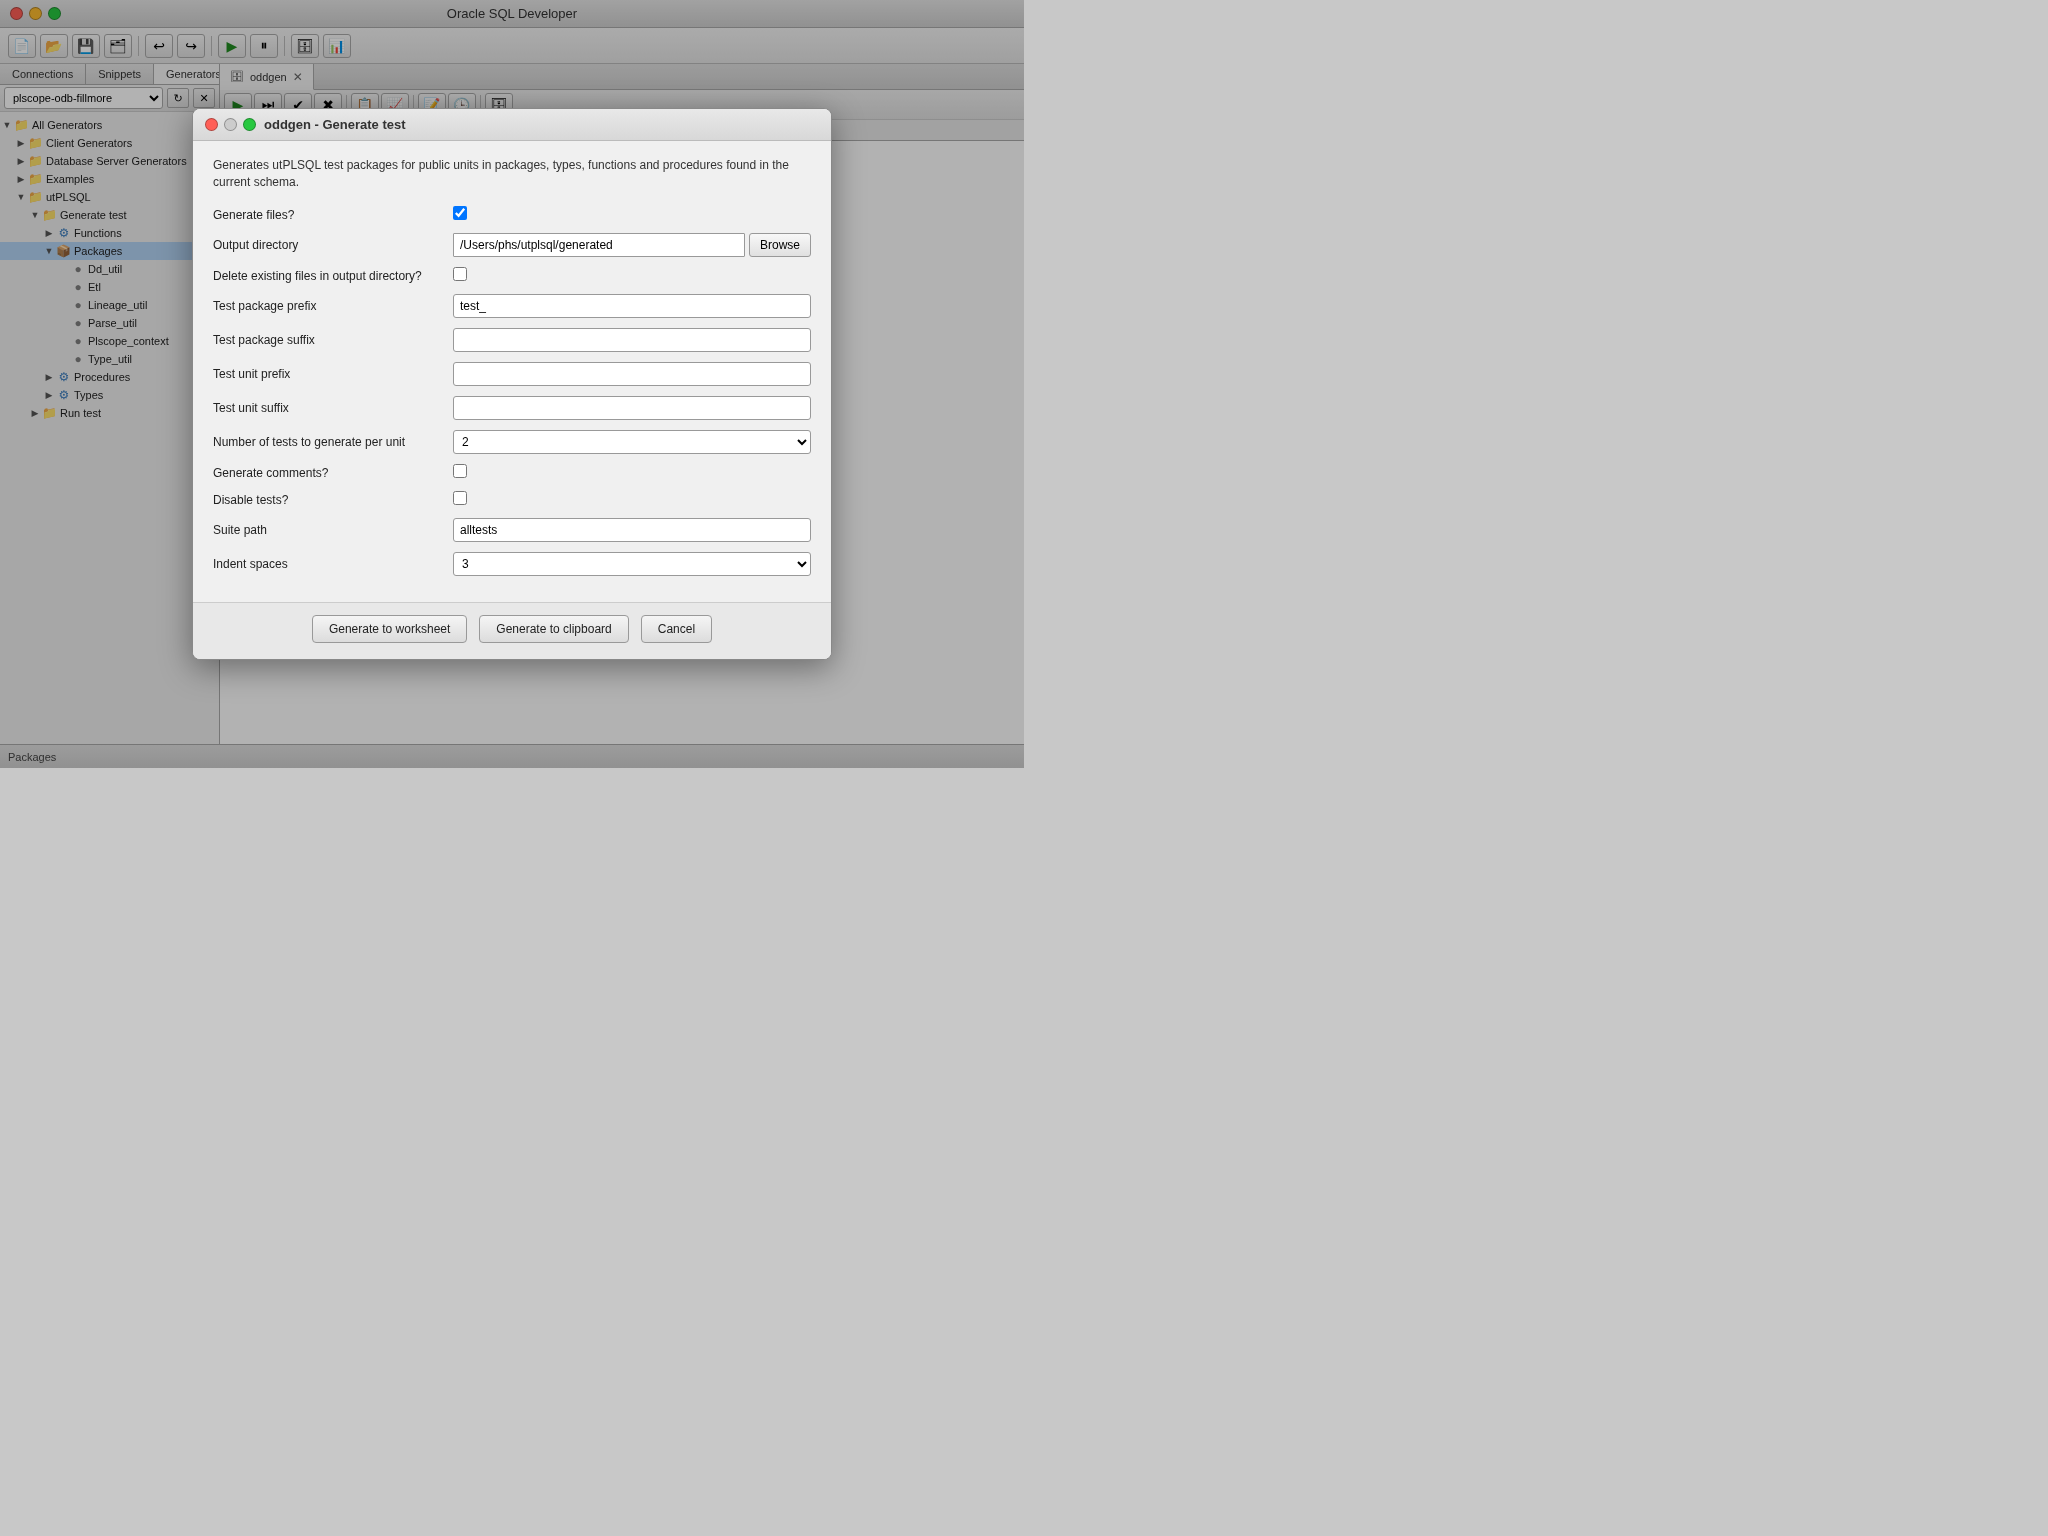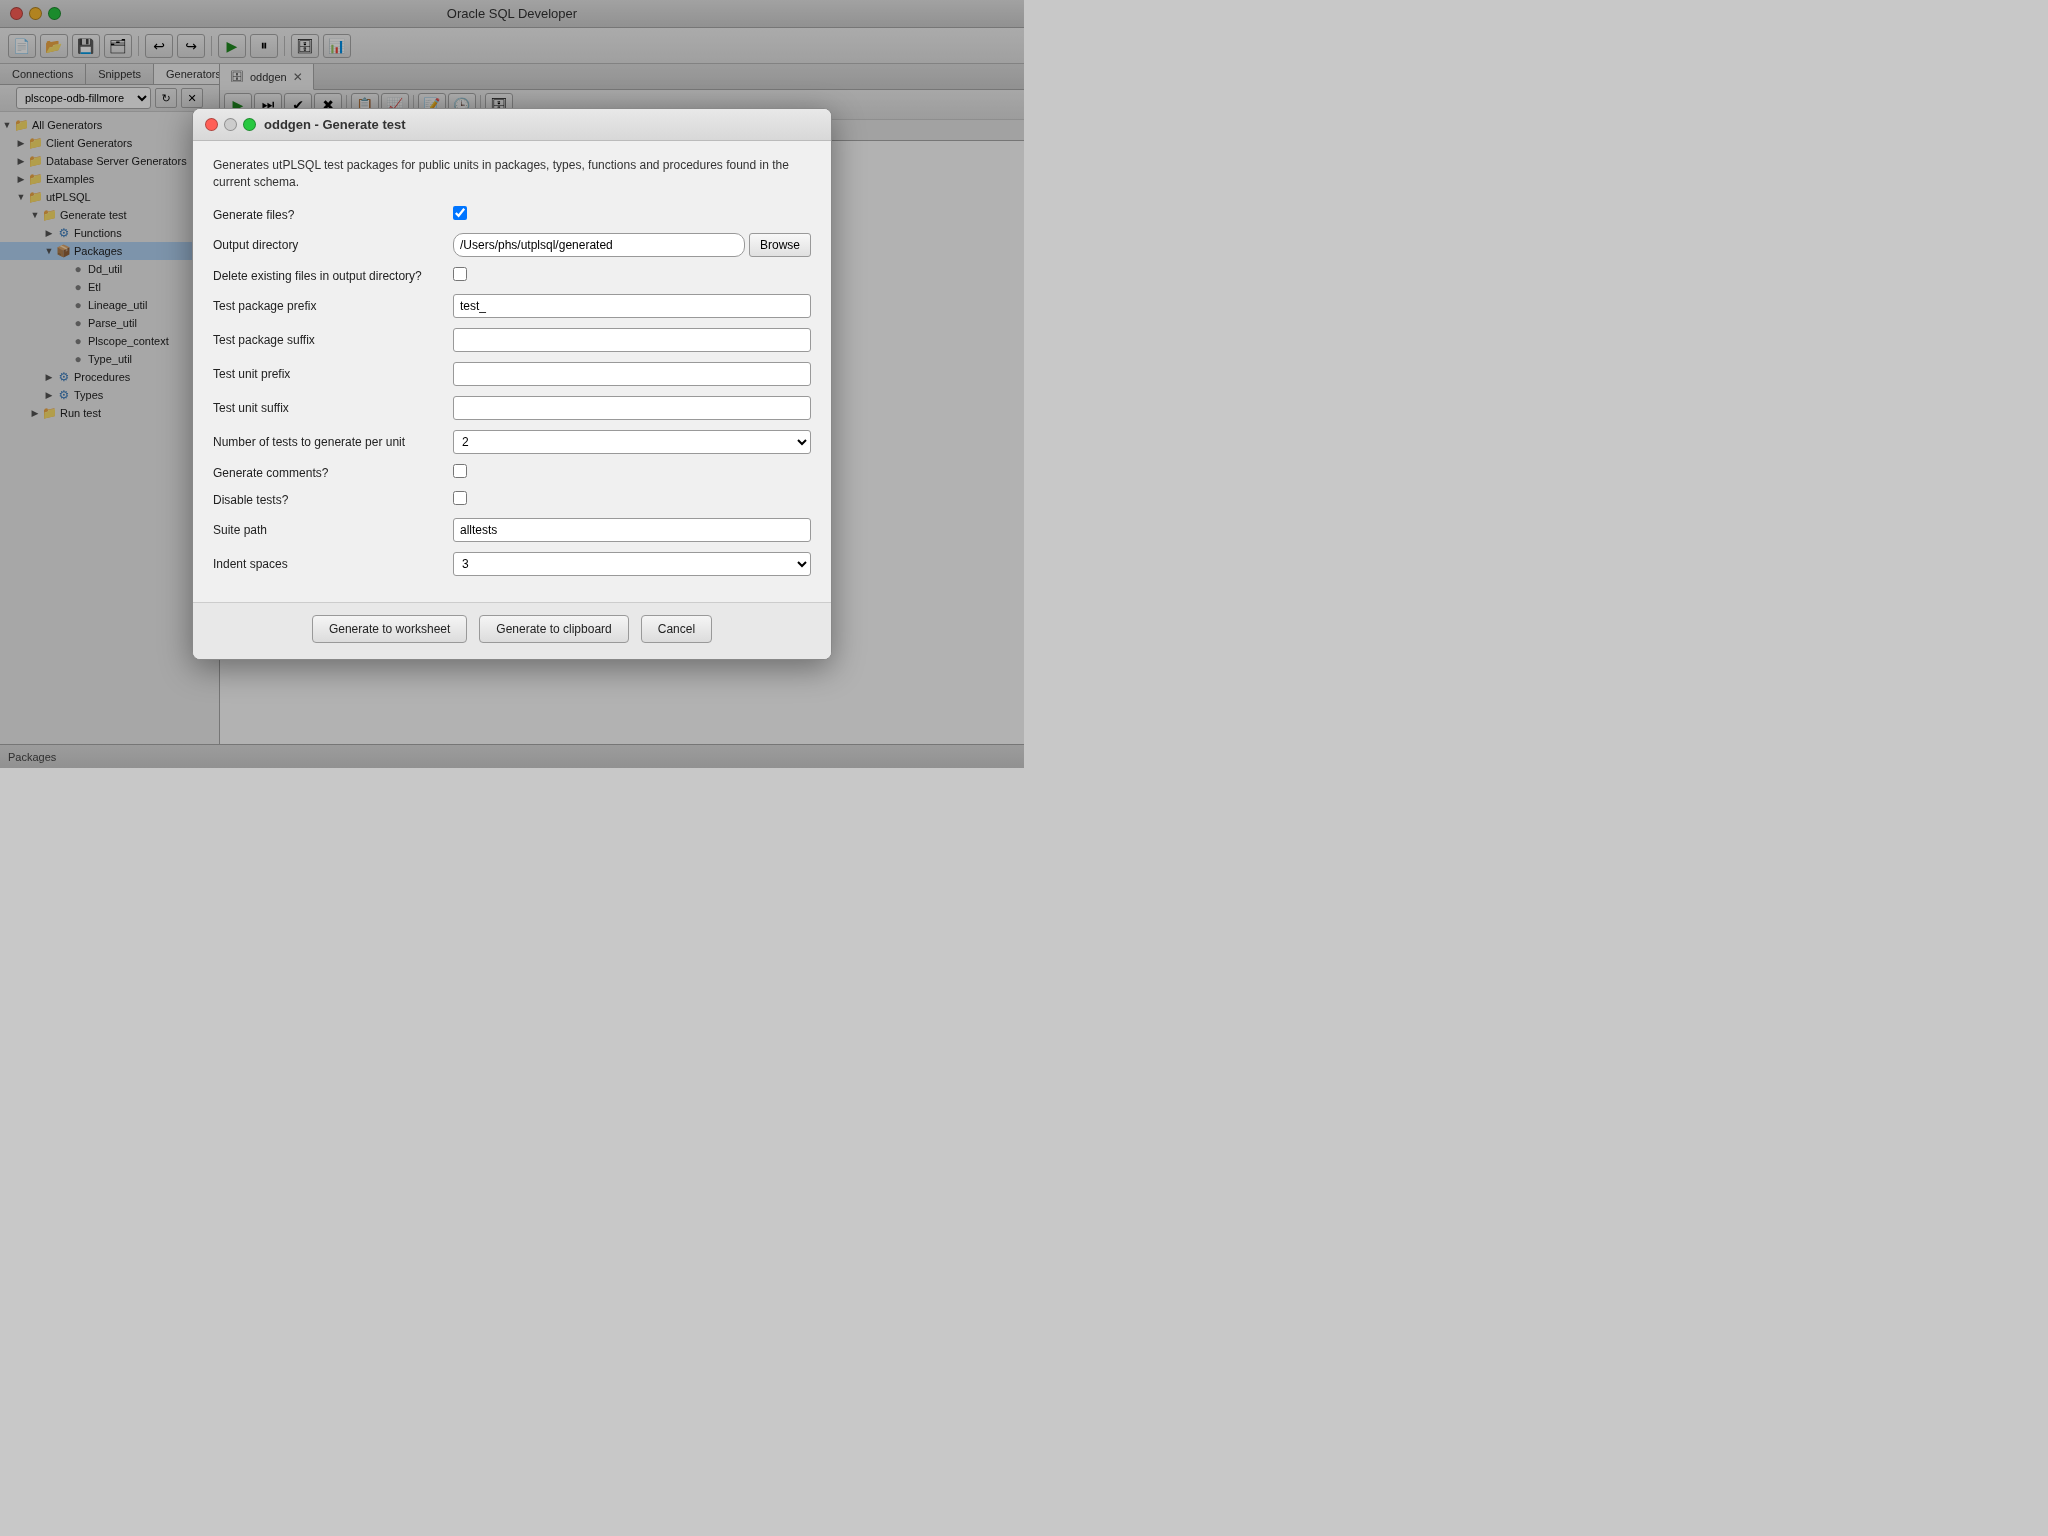--- a/index.html
+++ b/index.html
@@ -365,21 +365,21 @@
       cursor: pointer;
     }
     .dir-row {
       display: flex;
       gap: 4px;
     }
     .dir-input {
       flex: 1;
       height: 24px;
       border: 1px solid #999;
-      border-radius: 10px;
+      border-radius: 1px;
       padding: 0 6px;
       font-size: 12px;
       background: #fff;
     }
     .browse-btn {
       height: 24px;
       padding: 0 10px;
       background: linear-gradient(to bottom, #f8f8f8, #e0e0e0);
       border: 1px solid #999;
       border-radius: 3px;
@@ -403,21 +403,21 @@
       font-size: 12px;
       cursor: pointer;
       color: #222;
     }
 
     
     .conn-selector {
       display: flex;
       align-items: center;
       gap: 4px;
-      padding: 2px 16px;
+      padding: 2px 4px;
       background: linear-gradient(to bottom, #f0f0f0, #e0e0e0);
       border-bottom: 1px solid #ccc;
     }
     .conn-dropdown {
       flex: 1;
       height: 22px;
       border: 1px solid #aaa;
       border-radius: 3px;
       font-size: 11px;
       background: #fff;

